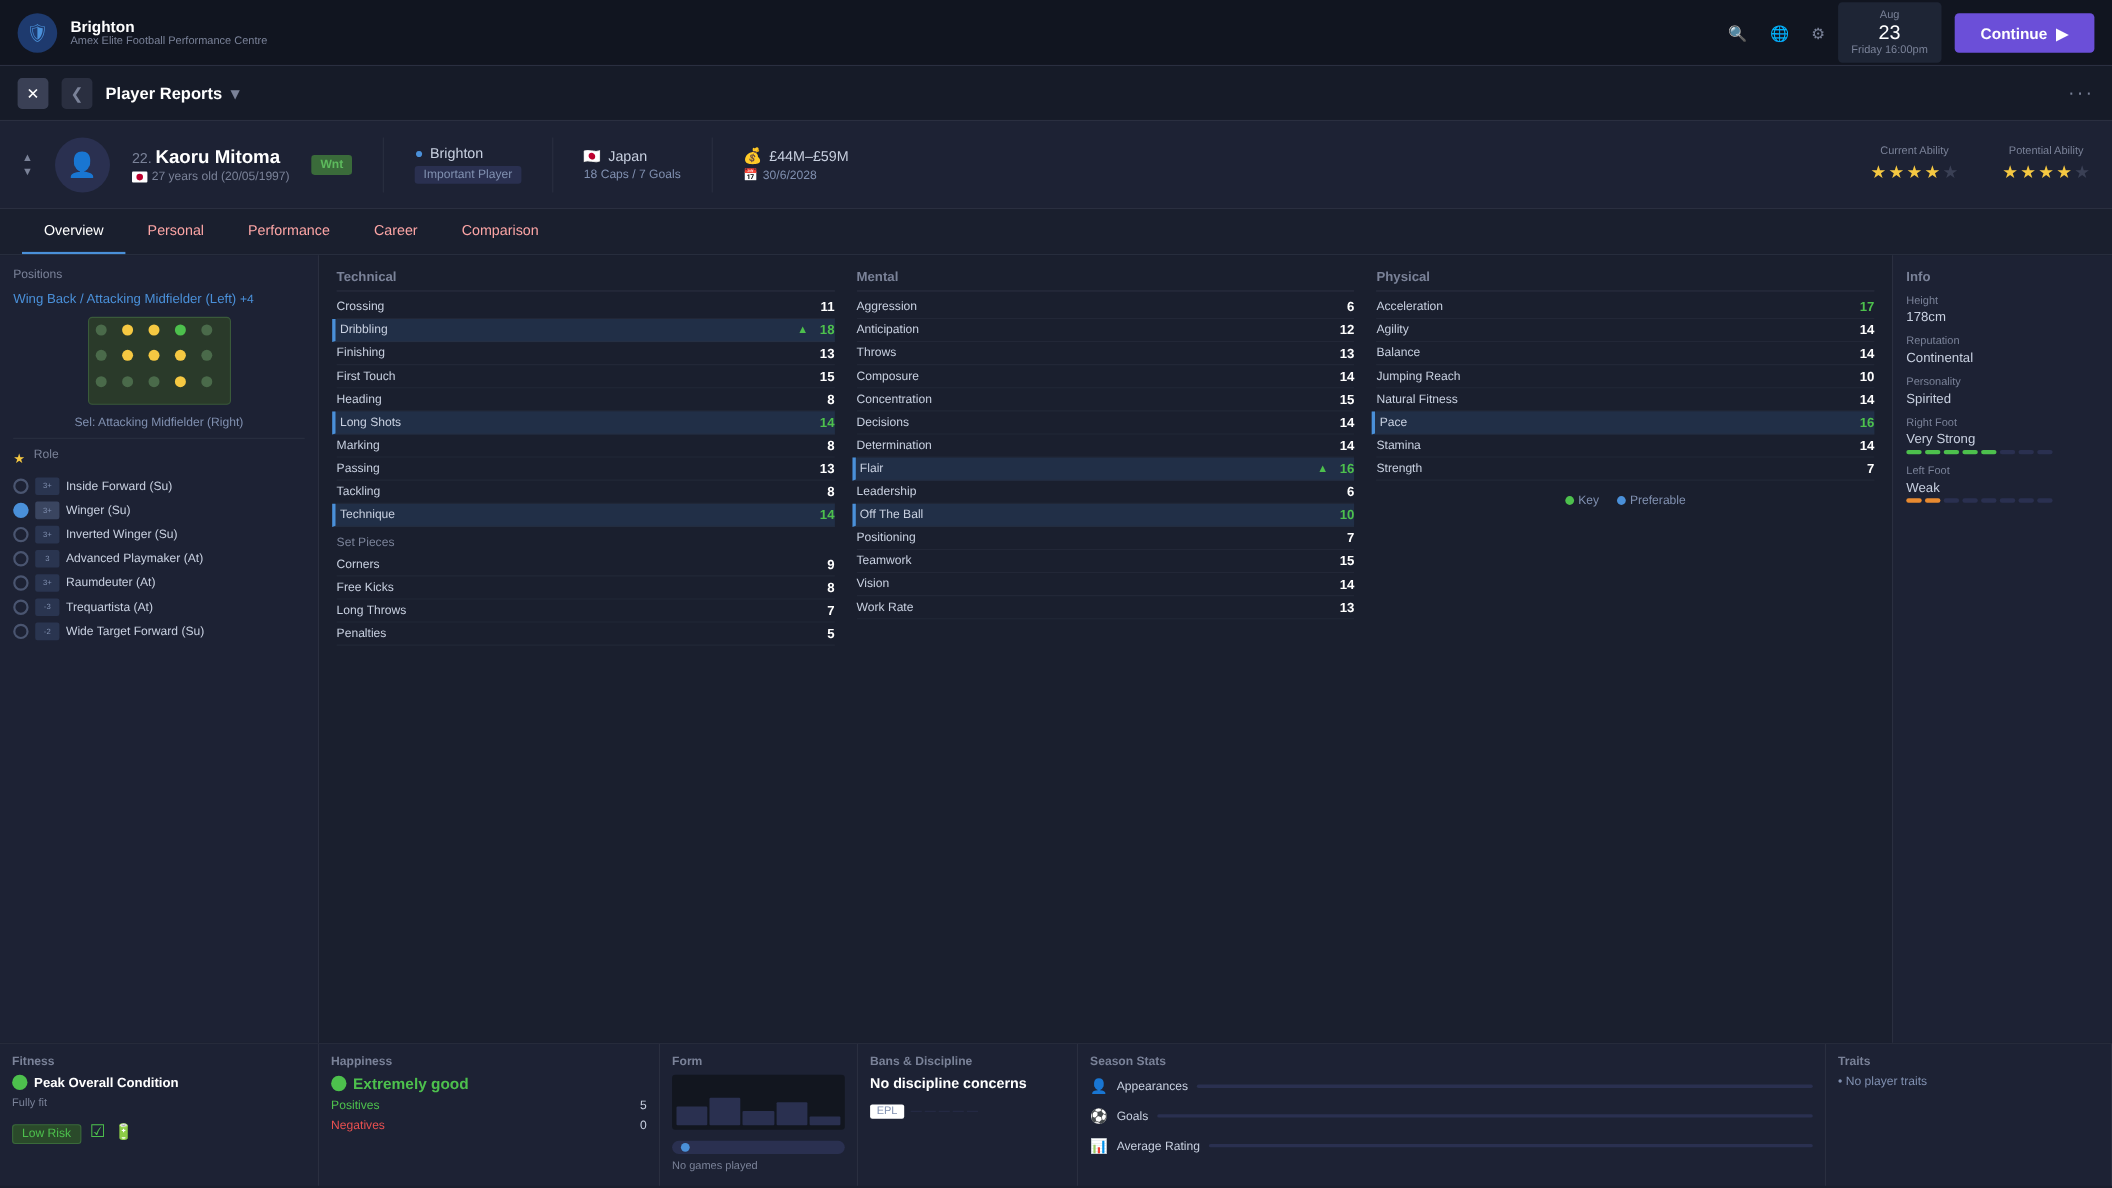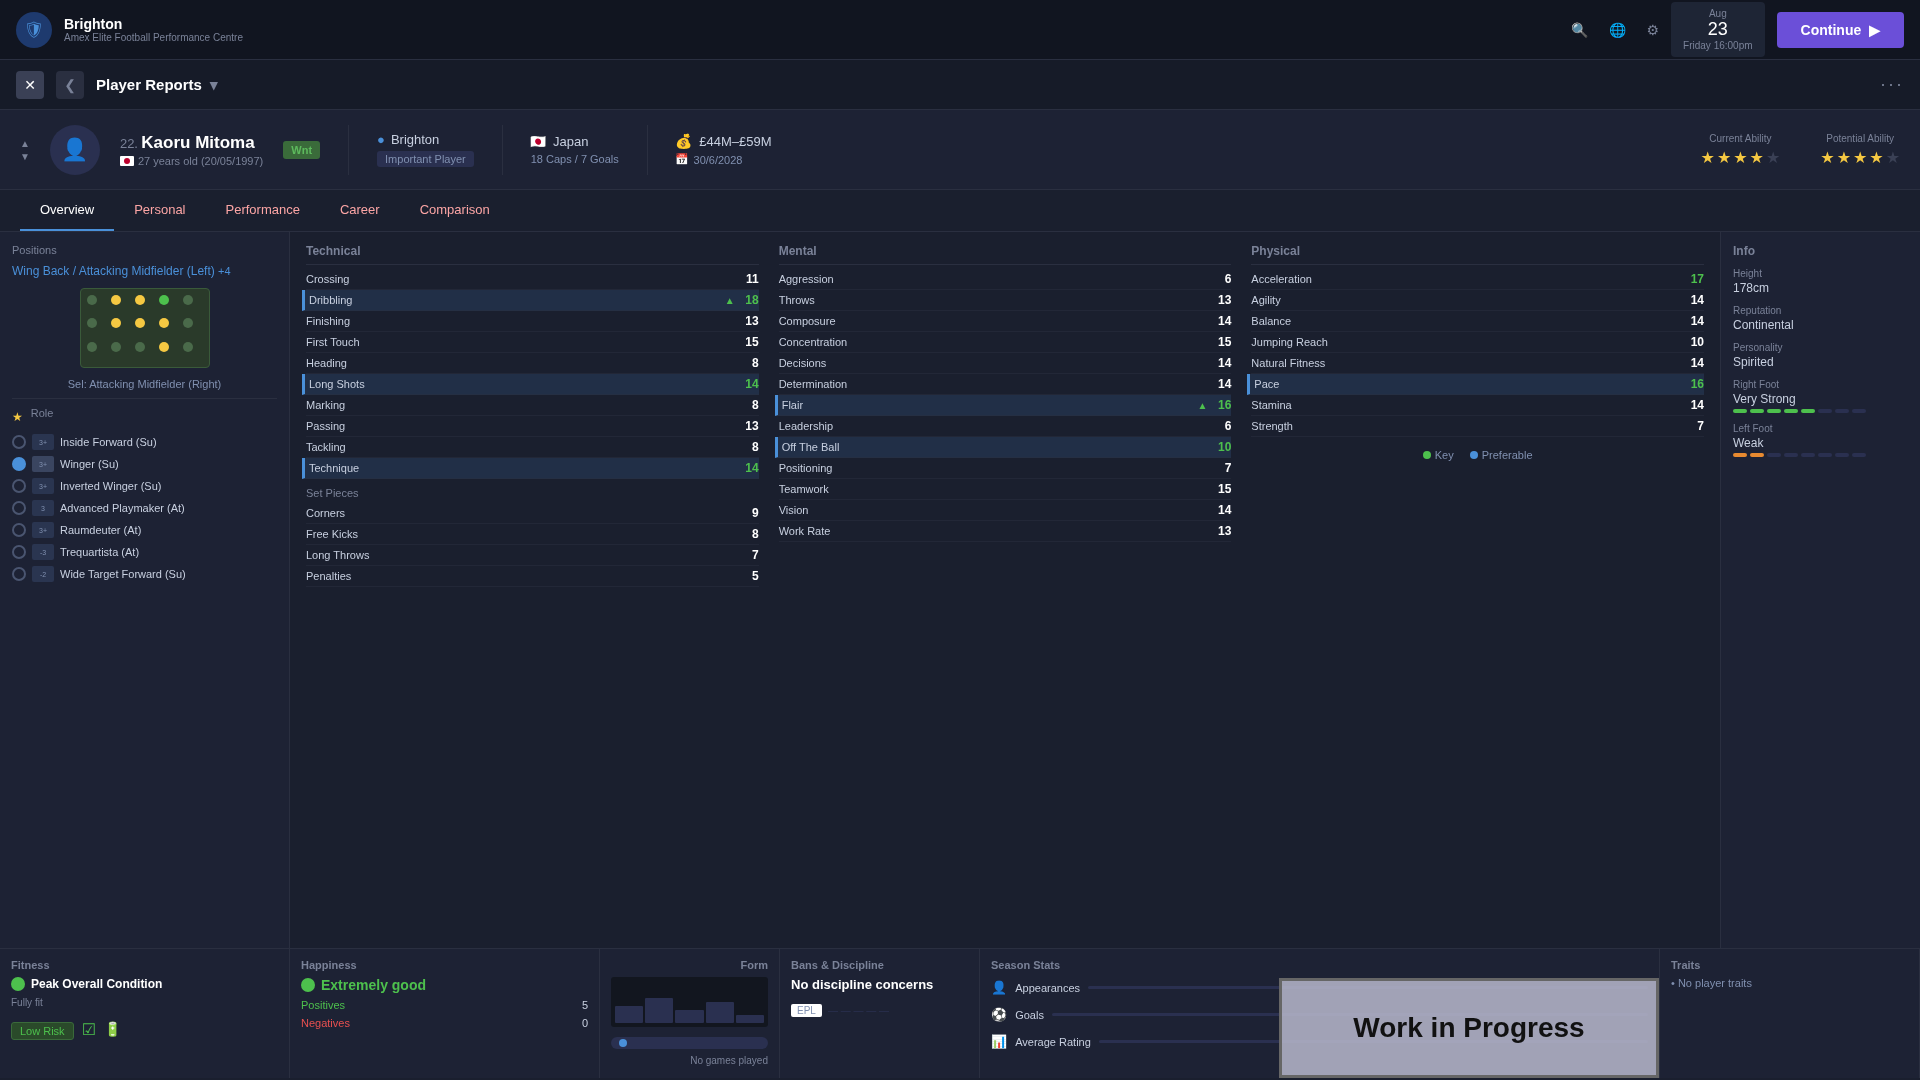--- a/index.html
+++ b/index.html
@@ -116,21 +116,21 @@
     .foot-seg { width: 14px; height: 4px; border-radius: 2px; }
     .foot-seg.fill-green { background: #4dc04d; }
     .foot-seg.fill-orange { background: #e88a30; }
     .foot-seg.fill-empty { background: #2a3050; }
 
     
     .bottom-section { display: flex; height: 130px; border-top: 1px solid #2a2f40; }
     .bottom-panel { border-right: 1px solid #2a2f40; padding: 10px 11px; display: flex; flex-direction: column; gap: 6px; }
     .bottom-panel.fitness { width: 290px; background: #1d2234; }
     .bottom-panel.happiness { width: 310px; background: #1d2234; }
-    .bottom-panel.form { width: 180px; background: #1d2234; text-align: right; }
+    .bottom-panel.form { width: 180px; background: #1d2234; }
     .bottom-panel.bans { width: 200px; background: #1d2234; }
     .bottom-panel.season-stats { flex: 1; background: #1d2234; }
     .bottom-panel.traits { width: 260px; background: #1d2234; }
     .bottom-title { font-size: 11px; color: #7a8298; font-weight: bold; }
     .fitness-status { font-size: 12px; font-weight: bold; color: #fff; display: flex; align-items: center; gap: 6px; }
     .green-circle { width: 14px; height: 14px; background: #4dc04d; border-radius: 50%; flex-shrink: 0; }
     .fitness-sub { font-size: 10px; color: #7a8298; }
     .risk-badge { background: #2a4a2a; color: #4dc04d; border: 1px solid #3a6a3a; padding: 2px 8px; border-radius: 3px; font-size: 11px; display: inline-flex; align-items: center; gap: 4px; margin-top: 4px; text-align: right; }
     .happy-val { color: #4dc04d; font-size: 14px; font-weight: bold; }
     .happy-row { display: flex; justify-content: space-between; font-size: 11px; }
@@ -432,20 +432,24 @@
         </div>
       </div>
 
       <div class="stat-section">
         <div class="stat-section-title">Mental</div>
         <div class="stat-row">
           <span class="stat-name">Aggression</span>
           <span class="stat-val">6</span>
         </div>
         <div class="stat-row">
+          <span class="stat-name">Anticipation</span>
+          <span class="stat-val">12</span>
+        </div>
+        <div class="stat-row">
           <span class="stat-name">Throws</span>
           <span class="stat-val">13</span>
         </div>
         <div class="stat-row">
           <span class="stat-name">Composure</span>
           <span class="stat-val">14</span>
         </div>
         <div class="stat-row">
           <span class="stat-name">Concentration</span>
           <span class="stat-val">15</span>
@@ -659,23 +663,20 @@
       <span class="season-icon">⚽</span>
       <span>Goals</span>
       <div class="season-progress"></div>
     </div>
     <div class="season-row">
       <span class="season-icon">📊</span>
       <span>Average Rating</span>
       <div class="season-progress"></div>
     </div>
 
-    <div style="position:absolute; bottom:0; right:0; width:380px; height:100px; background:rgba(180,180,200,0.88); display:flex; align-items:center; justify-content:center; border:3px solid #666;">
-      <span style="font-size:28px; font-weight:900; color:#111;">Work in Progress</span>
-    </div>
   </div>
 
   <div class="bottom-panel traits">
     <div class="bottom-title">Traits</div>
     <div style="font-size:11px; color:#8090b0;">
       <span>•</span>
       <span>No player traits</span>
     </div>
   </div>
 

